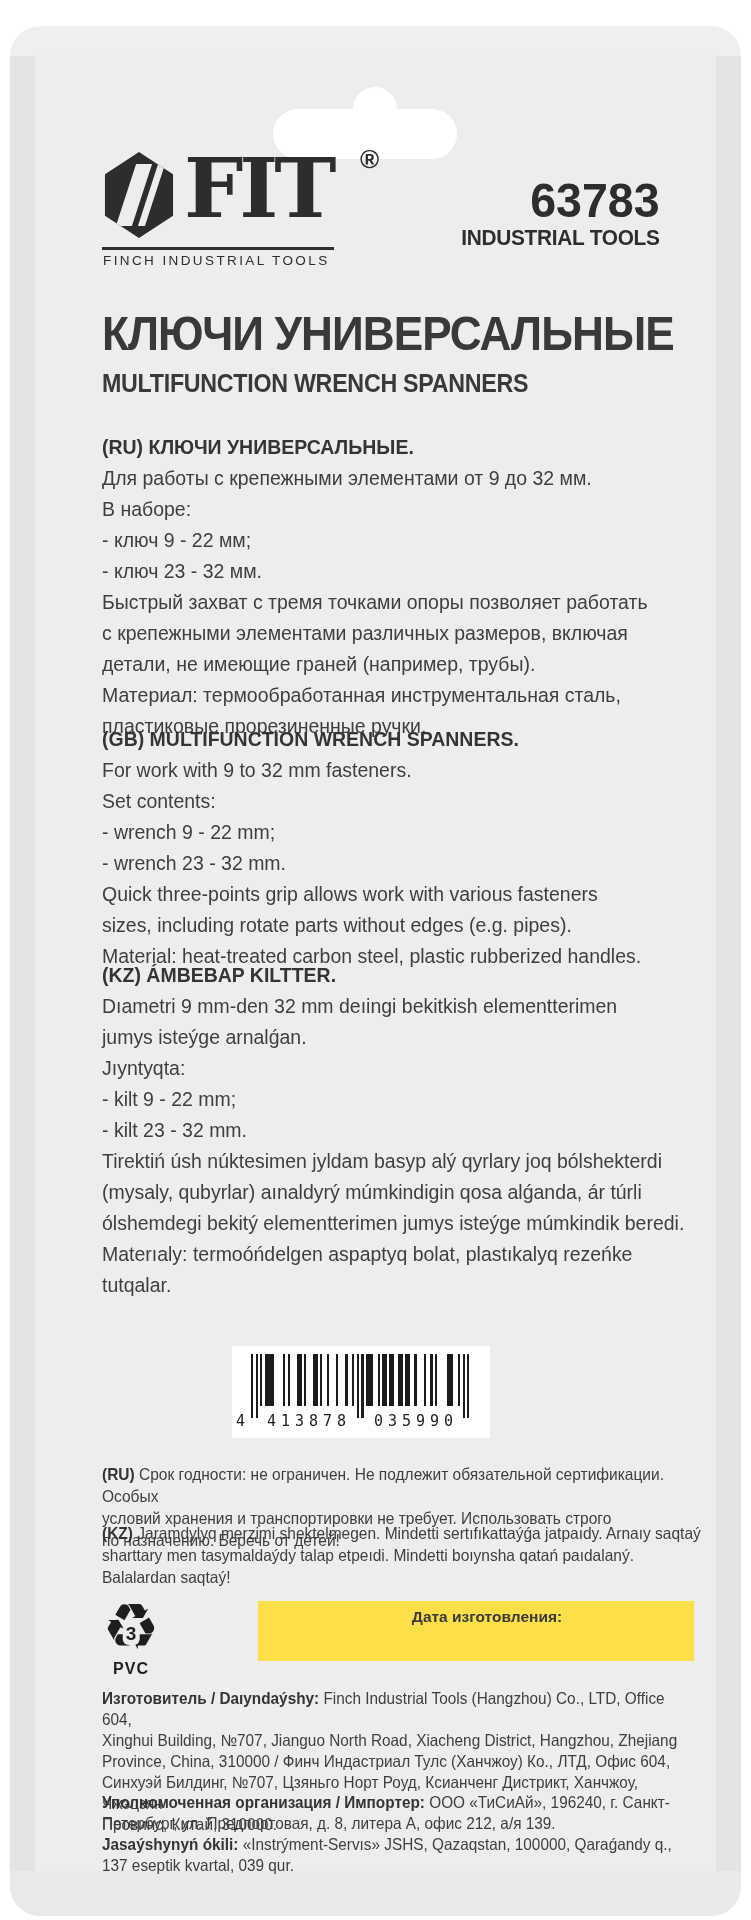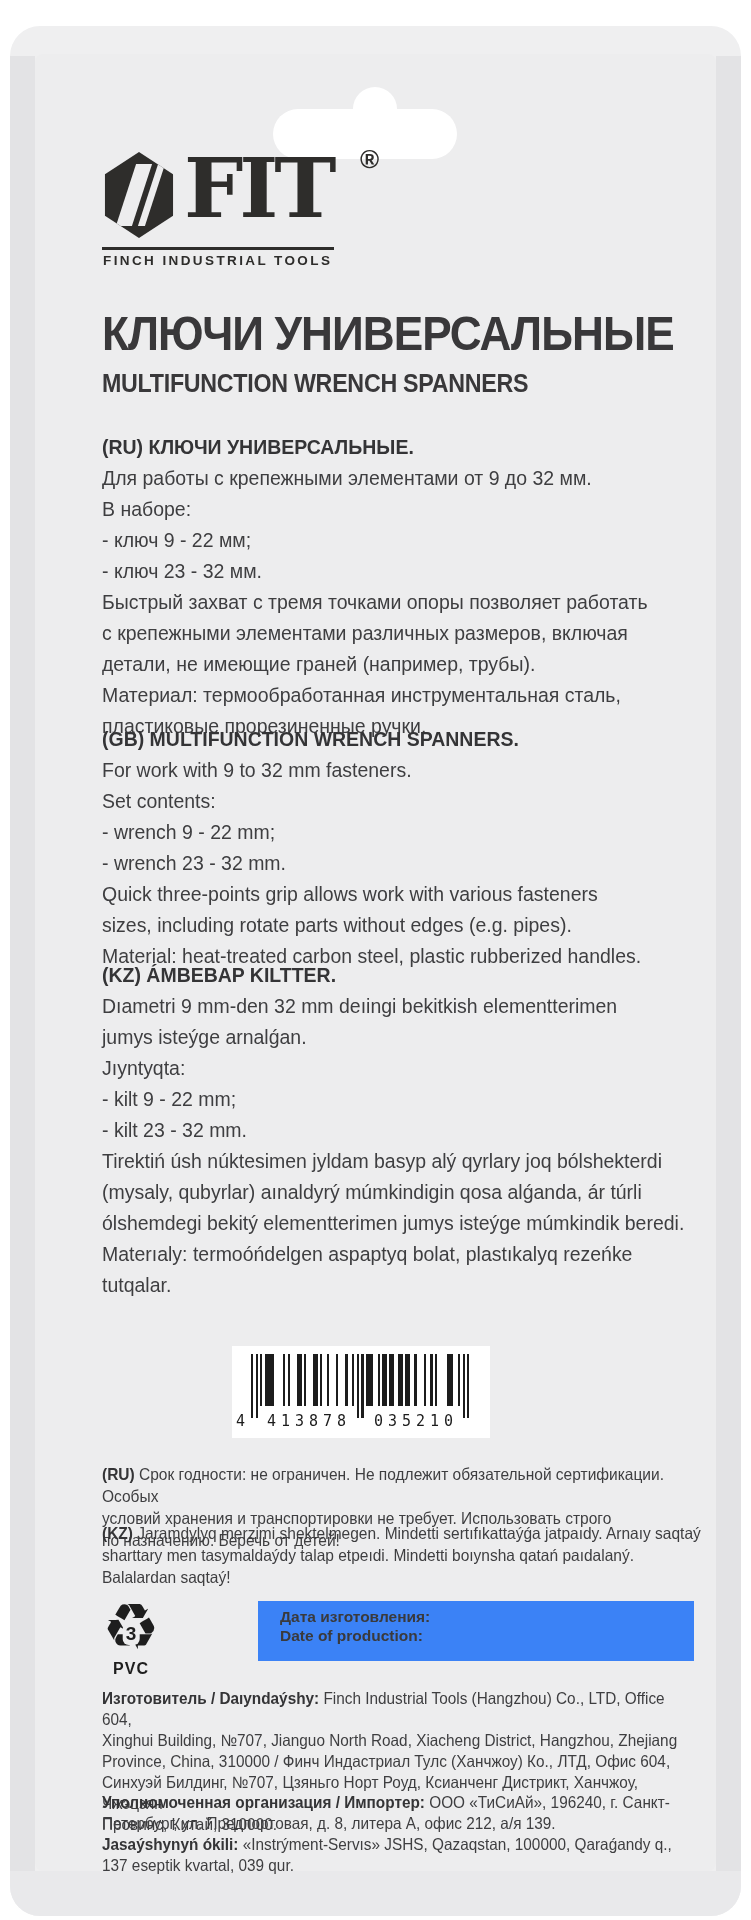--- a/index.html
+++ b/index.html
@@ -34,21 +34,21 @@
   .hex-slash.s1{left:24px;top:12px;width:16px;height:62px;}
   .hex-slash.s2{left:46px;top:12px;width:7px;height:62px;}
   .fit-text{
     position:absolute;left:82px;top:-6px;font-family:"DejaVu Serif","Liberation Serif",serif;
     font-weight:bold;font-size:82px;line-height:100px;color:#2e2d2b;letter-spacing:-4px;
     transform:scaleX(1.02);transform-origin:0 0;
   }
   .reg-mark{position:absolute;left:258px;top:0px;font-size:26px;font-weight:bold;color:#2e2d2b;}
   .logo-rule{position:absolute;left:0;top:103px;width:232px;height:3px;background:#2e2d2b;}
   .logo-tagline{
-    position:absolute;left:1px;top:109px;font-size:13.5px;font-weight:bold;color:#2e2d2b;
+    position:absolute;left:1px;top:109px;font-size:13.5px;font-weight:normal;color:#2e2d2b;
     letter-spacing:2.4px;white-space:nowrap;
   }
   .sku-block{position:absolute;right:81px;top:148px;text-align:right;color:#2e2d2b;}
   .sku-number{font-size:49px;font-weight:bold;line-height:52px;letter-spacing:0px;transform:scaleX(0.95);transform-origin:100% 0;}
   .sku-brand{font-size:21.5px;font-weight:bold;line-height:24px;letter-spacing:-0.3px;transform:scaleX(0.97);transform-origin:100% 0;}
 
   
   .title{
     position:absolute;left:92px;top:280px;font-size:48px;font-weight:bold;color:#39383a;
     letter-spacing:-1px;white-space:nowrap;transform:scaleX(0.92);transform-origin:0 0;
@@ -87,22 +87,22 @@
   .recycle{position:absolute;top:1570px;width:86px;height:88px;text-align:center;color:#1e1e1e;}
   .recycle.r1{left:78px;}
   .recycle.r2{left:163px;}
   .recycle-glyph{font-size:64px;line-height:62px;display:block;color:#1e1e1e;}
   .recycle-code{
     position:absolute;left:50%;top:27px;transform:translateX(-50%);
     font-size:19px;font-weight:bold;background:#ededee;padding:0 3px;border-radius:6px;
   }
   .recycle-mat{display:block;font-size:16px;font-weight:bold;letter-spacing:1px;margin-top:2px;}
   .date-box{
-    position:absolute;left:248px;top:1575px;width:436px;height:60px;background:#3b82f6;
-    padding:6px 0 0 22px;box-sizing:border-box;
+    position:absolute;left:248px;top:1575px;width:436px;height:60px;background:#fde047;
+    padding:6px 0 0 22px;box-sizing:border-box;text-align:center;
   }
   .date-box div{font-size:15.5px;font-weight:bold;line-height:19px;color:#3a3a3c;}
 
   
   .footer-block{position:absolute;left:92px;width:640px;font-size:16.5px;line-height:21px;color:#3e3e40;transform:scaleX(0.93);transform-origin:0 0;}
   .footer-block b{color:#343436;}
   .ft-man{top:1662px;}
   .ft-imp{top:1766px;}
   .ft-rep{top:1808px;}
 </style>
@@ -120,20 +120,24 @@
   <div class="logo-row">
     <div class="hexagon">
       <div class="hex-slash s1"></div>
       <div class="hex-slash s2"></div>
     </div>
     <div class="fit-text">FIT</div>
     <div class="reg-mark">®</div>
     <div class="logo-rule"></div>
     <div class="logo-tagline">FINCH INDUSTRIAL TOOLS</div>
     <div class="sku-block"></div>
+  </div>
+  <div class="sku-block">
+    <div class="sku-number">63783</div>
+    <div class="sku-brand">INDUSTRIAL TOOLS</div>
   </div>
 
   <div class="title">КЛЮЧИ УНИВЕРСАЛЬНЫЕ</div>
   <div class="subtitle">MULTIFUNCTION WRENCH SPANNERS</div>
 
   <div class="section sec-ru condensed">
     <div class="hd">(RU) КЛЮЧИ УНИВЕРСАЛЬНЫЕ.</div>
     <div class="pre">Для работы с крепежными элементами от 9 до 32 мм.
 В наборе:
 - ключ 9 - 22 мм;
@@ -196,21 +200,21 @@
         <div class="bar" style="left: 172.5px; width: 2.3px;"></div>
         <div class="bar" style="left: 179.4px; width: 2.3px;"></div>
         <div class="bar" style="left: 184px; width: 2.3px;"></div>
         <div class="bar" style="left: 195.5px; width: 6.9px;"></div>
         <div class="bar" style="left: 207px; width: 2.3px;"></div>
         <div class="bar tall" style="left: 211.6px; width: 2.3px;"></div>
         <div class="bar tall" style="left: 216.2px; width: 2.3px;"></div>
       </div>
     <span class="bc-digit bc-first">4</span>
     <span class="bc-digit bc-left">413878</span>
-    <span class="bc-digit bc-right">035210</span>
+    <span class="bc-digit bc-right">035990</span>
   </div>
 
   <div class="fineprint fp-ru">
     <b>(RU)</b><span class="pre"> Срок годности: не ограничен. Не подлежит обязательной сертификации. Особых
 условий хранения и транспортировки не требует. Использовать строго
 по назначению. Беречь от детей!</span>
   </div>
   <div class="fineprint fp-kz">
     <b>(KZ)</b><span class="pre"> Jaramdylyq merzimi shektelmegen. Mindetti sertıfıkattaýǵa jatpaıdy. Arnaıy saqtaý
 sharttary men tasymaldaýdy talap etpeıdi. Mindetti boıynsha qatań paıdalaný.
@@ -218,21 +222,20 @@
   </div>
 
   <div class="recycle r1">
     <span class="recycle-glyph">♻</span>
     <span class="recycle-code">3</span>
     <span class="recycle-mat">PVC</span>
   </div>
 
   <div class="date-box">
     <div>Дата изготовления:</div>
-    <div>Date of production:</div>
   </div>
 
   <div class="footer-block ft-man">
     <b>Изготовитель / Daıyndaýshy:</b><span class="pre"> Finch Industrial Tools (Hangzhou) Co., LTD, Office 604,
 Xinghui Building, №707, Jianguo North Road, Xiacheng District, Hangzhou, Zhejiang
 Province, China, 310000 / Финч Индастриал Тулс (Ханчжоу) Ко., ЛТД, Офис 604,
 Синхуэй Билдинг, №707, Цзяньго Норт Роуд, Ксианченг Дистрикт, Ханчжоу, Чжэцзян
 Провинс, Китай, 310000.</span>
   </div>
   <div class="footer-block ft-imp">

